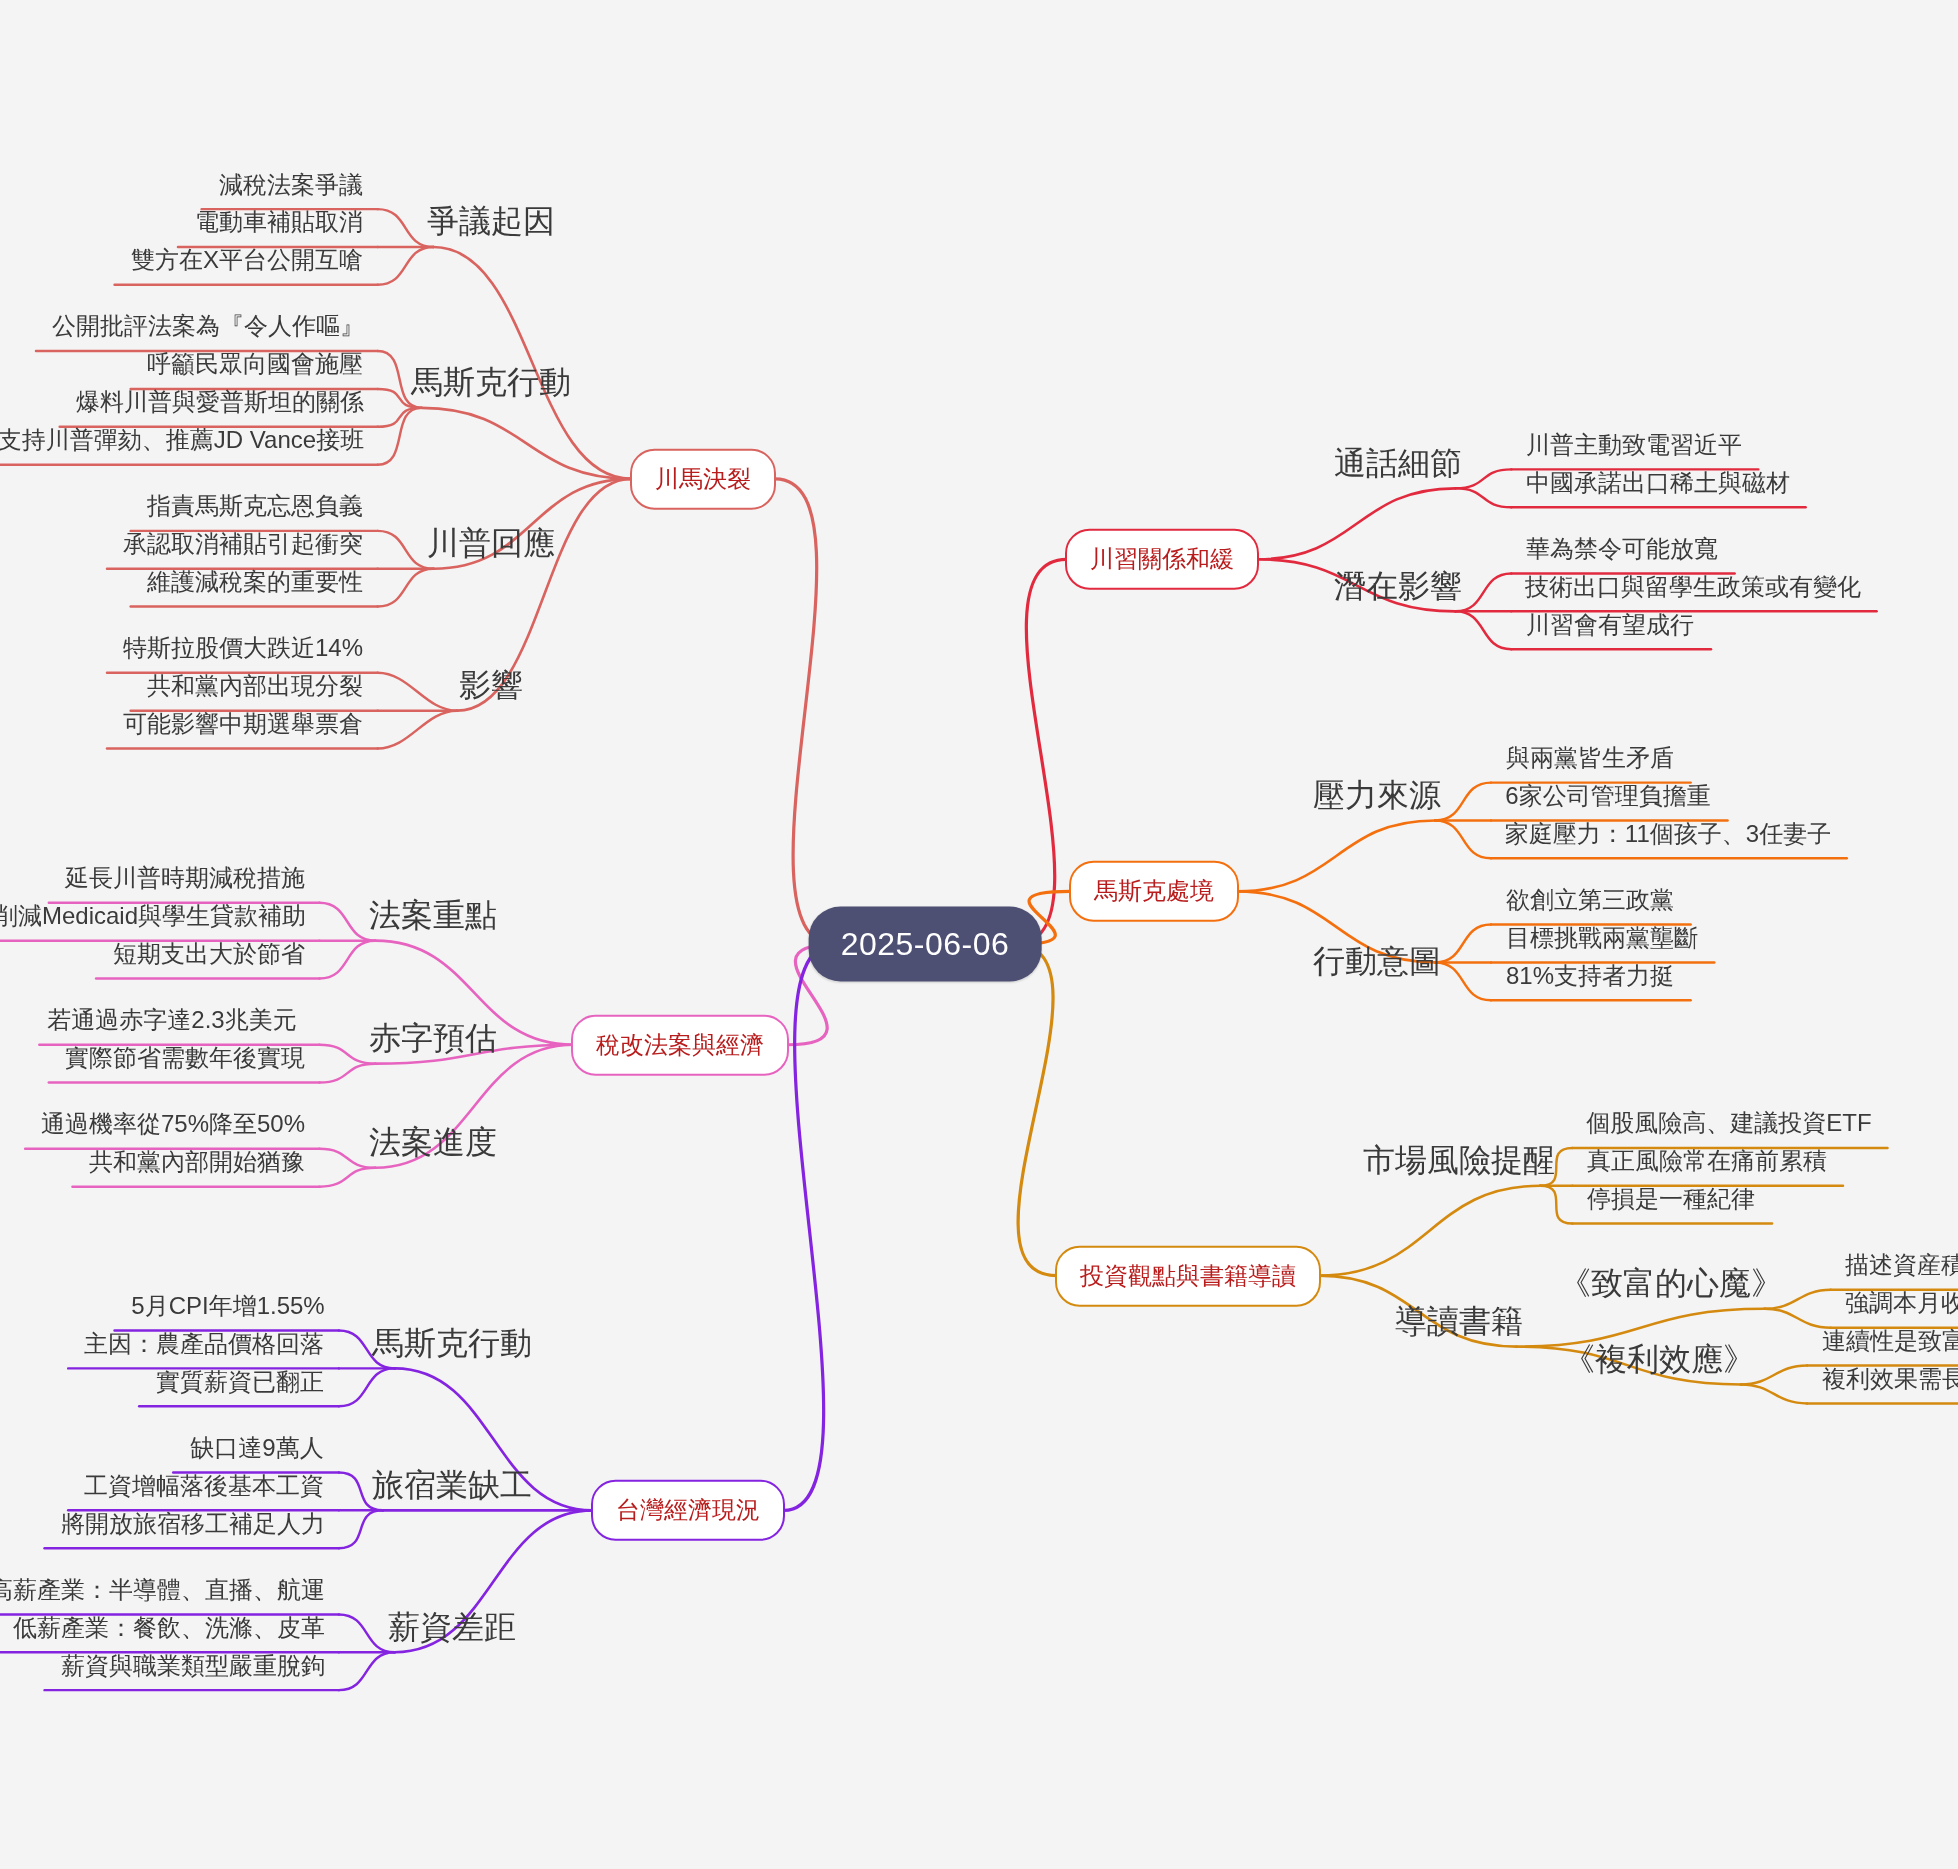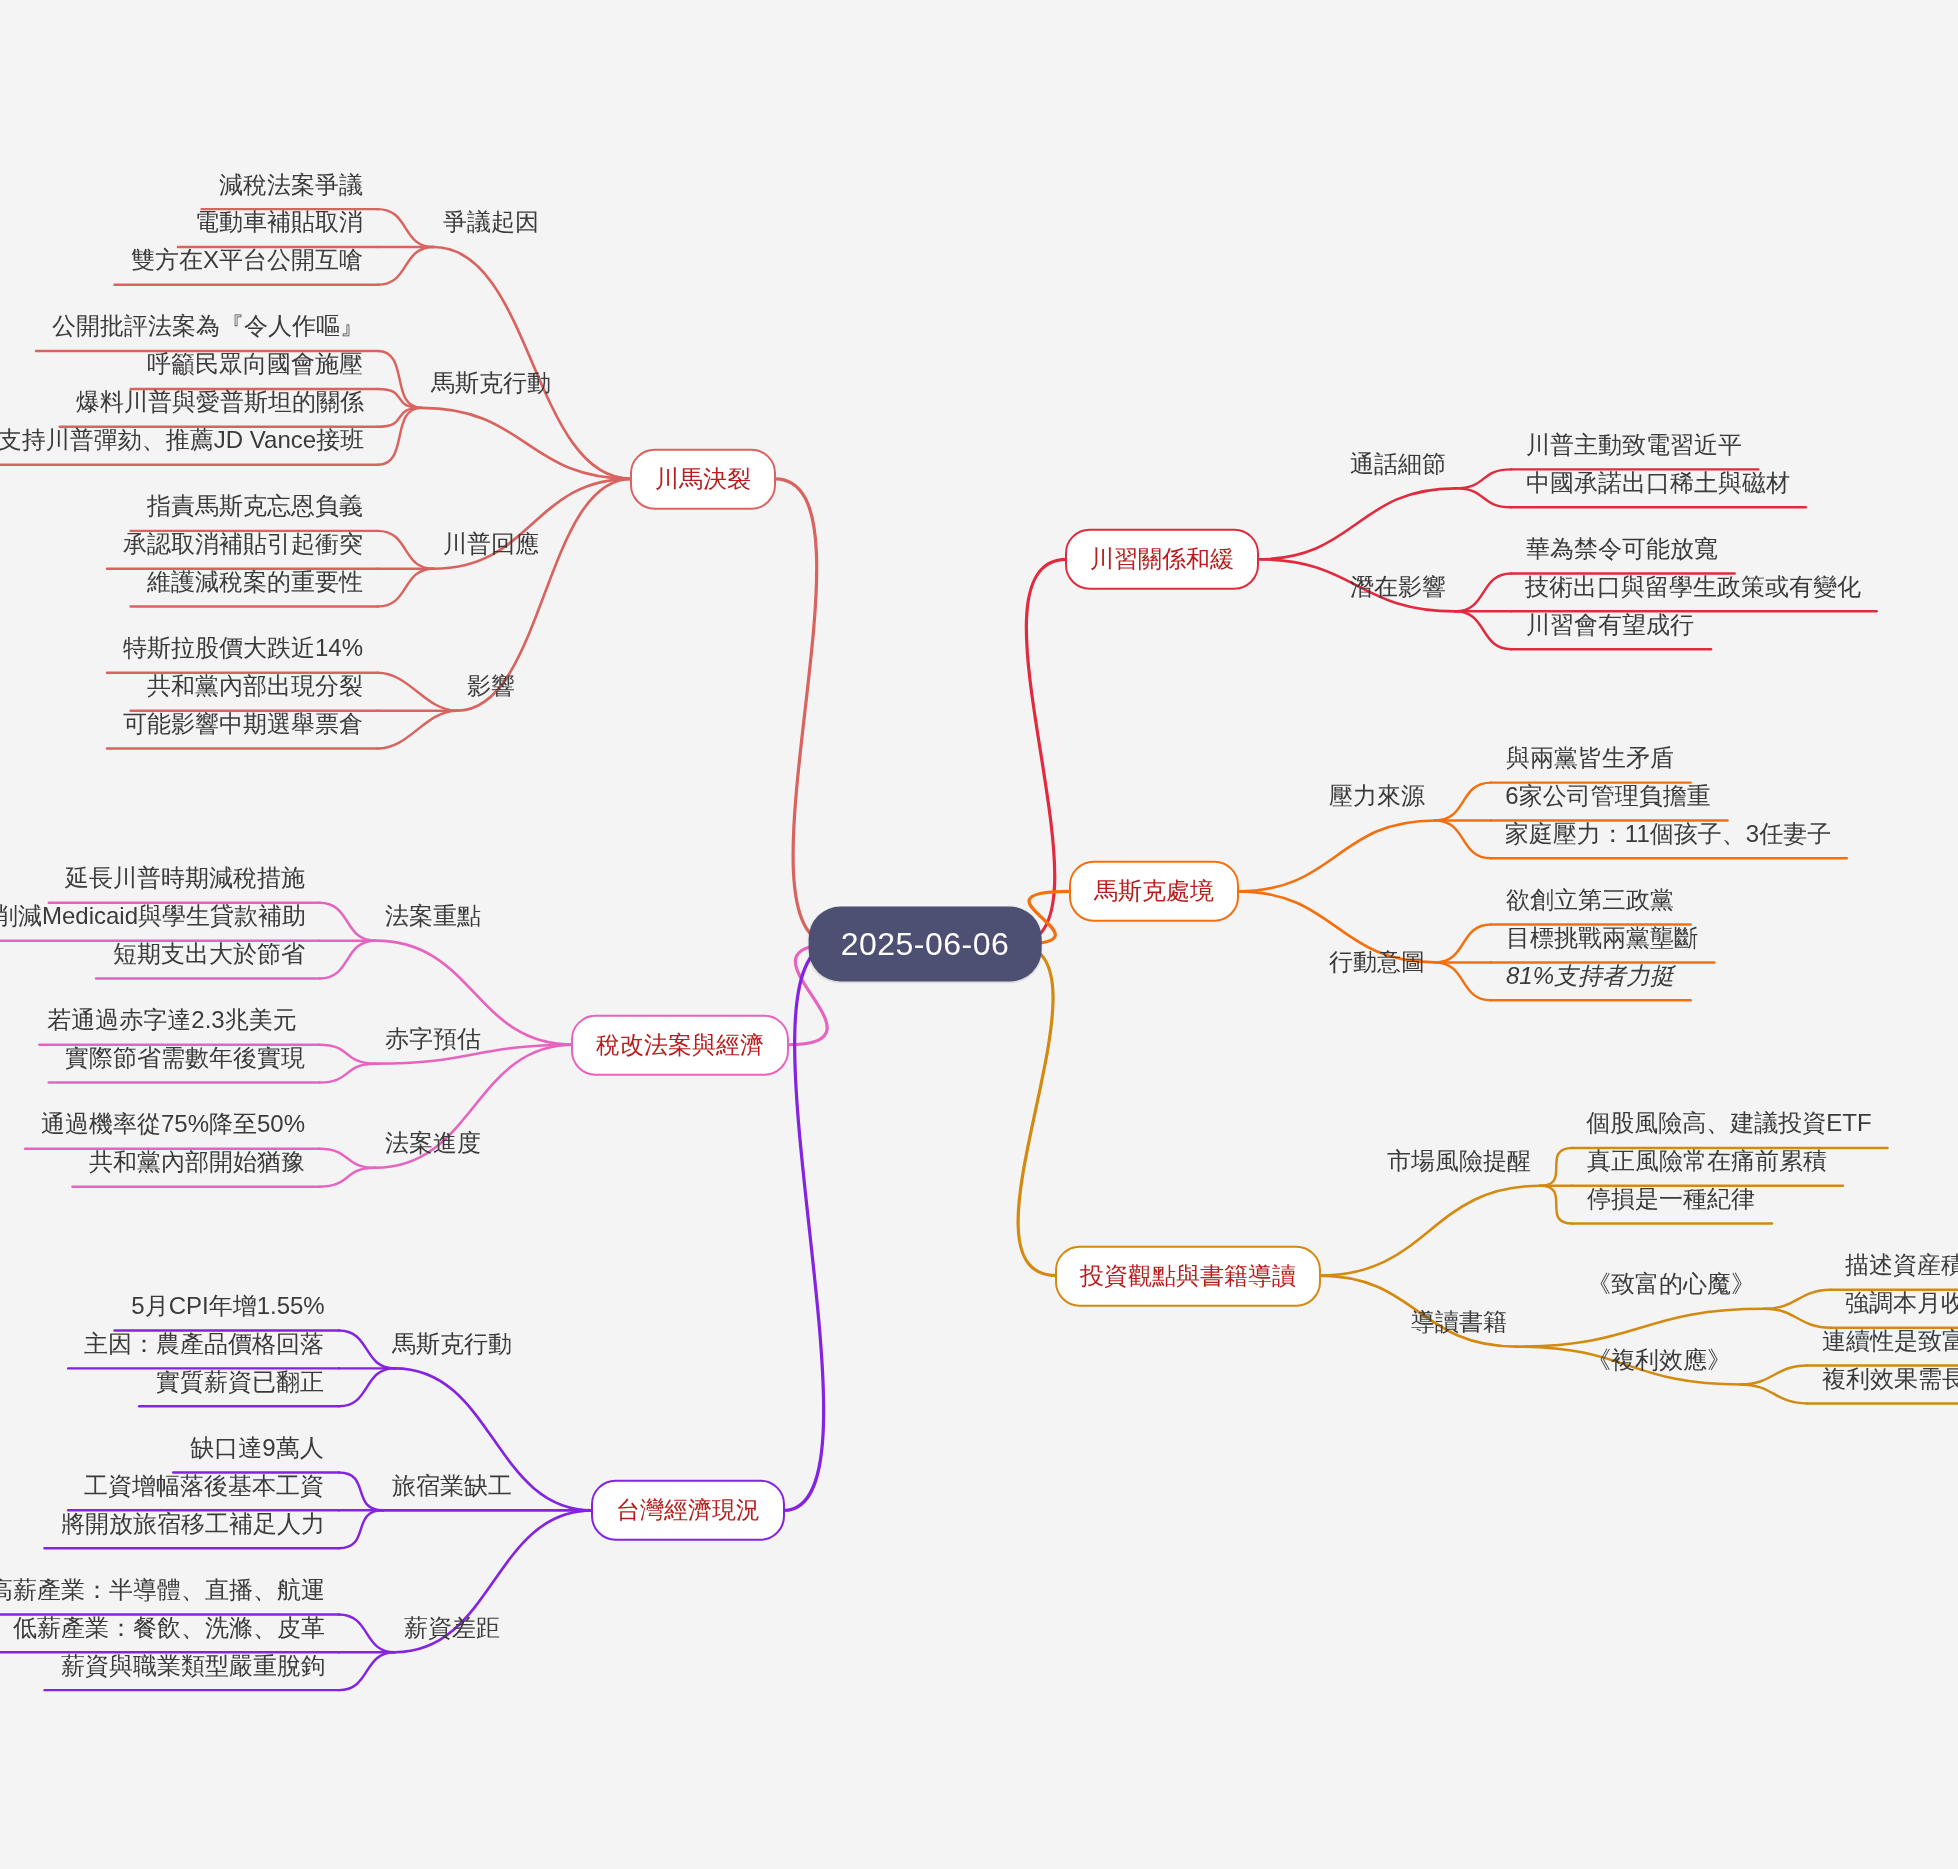--- a/index.html
+++ b/index.html
@@ -19,21 +19,21 @@
     padding:19px 32px;border-radius:32px;
     box-shadow:0 0.9px 1.9px rgba(0,0,0,.12);
   }
   .branch{
     background:#ffffff;color:#b91c1c;
     font-size:24px;
     padding:12.3px 23px;border-radius:24.6px;
     border:2.8px solid #ccc;
   }
   .sub{
-    color:#3a3a3a;font-size:24px;
+    color:#3a3a3a;font-size:32px;
     padding:1.9px 5.7px;background:transparent;
   }
   .leaf{
     color:#3a3a3a;font-size:24px;
     padding:1.9px 3.8px;background:transparent;
   }
 </style>
 </head>
 <body>
 
@@ -210,21 +210,21 @@
     <div class="node leaf" style="left: 1693px; top: 587px;">技術出口與留學生政策或有變化</div>
     <div class="node leaf" style="left: 1610px; top: 625px;">川習會有望成行</div>
     <div class="node branch" style="left: 1154px; top: 891px; border-color: rgb(244, 112, 15);">馬斯克處境</div>
     <div class="node sub" style="left: 1377px; top: 796px;">壓力來源</div>
     <div class="node leaf" style="left: 1590px; top: 758px;">與兩黨皆生矛盾</div>
     <div class="node leaf" style="left: 1608px; top: 796px;">6家公司管理負擔重</div>
     <div class="node leaf" style="left: 1668px; top: 834px;">家庭壓力：11個孩子、3任妻子</div>
     <div class="node sub" style="left: 1377px; top: 938px; margin-top: 24px;">行動意圖</div>
     <div class="node leaf" style="left: 1590px; top: 900px;">欲創立第三政黨</div>
     <div class="node leaf" style="left: 1602px; top: 938px; text-align: right;">目標挑戰兩黨壟斷</div>
-    <div class="node leaf" style="left: 1590px; top: 976px; font-style: italic;">81%支持者力挺</div>
+    <div class="node leaf" style="left: 1590px; top: 976px;">81%支持者力挺</div>
     <div class="node branch" style="left: 1188px; top: 1276px; border-color: rgb(212, 137, 15);">投資觀點與書籍導讀</div>
     <div class="node sub" style="left: 1459px; top: 1161px;">市場風險提醒</div>
     <div class="node leaf" style="left: 1729px; top: 1123px;">個股風險高、建議投資ETF</div>
     <div class="node leaf" style="left: 1707px; top: 1161px;">真正風險常在痛前累積</div>
     <div class="node leaf" style="left: 1671px; top: 1199px;">停損是一種紀律</div>
     <div class="node sub" style="left: 1459px; top: 1322px;">導讀書籍</div>
     <div class="node sub" style="left: 1671px; top: 1284px;">《致富的心魔》</div>
     <div class="node leaf" style="left: 1941px; top: 1265px;">描述資産積累過程</div>
     <div class="node leaf" style="left: 1941px; top: 1303px;">強調本月收入加成</div>
     <div class="node sub" style="left: 1659px; top: 1360px;">《複利效應》</div>

